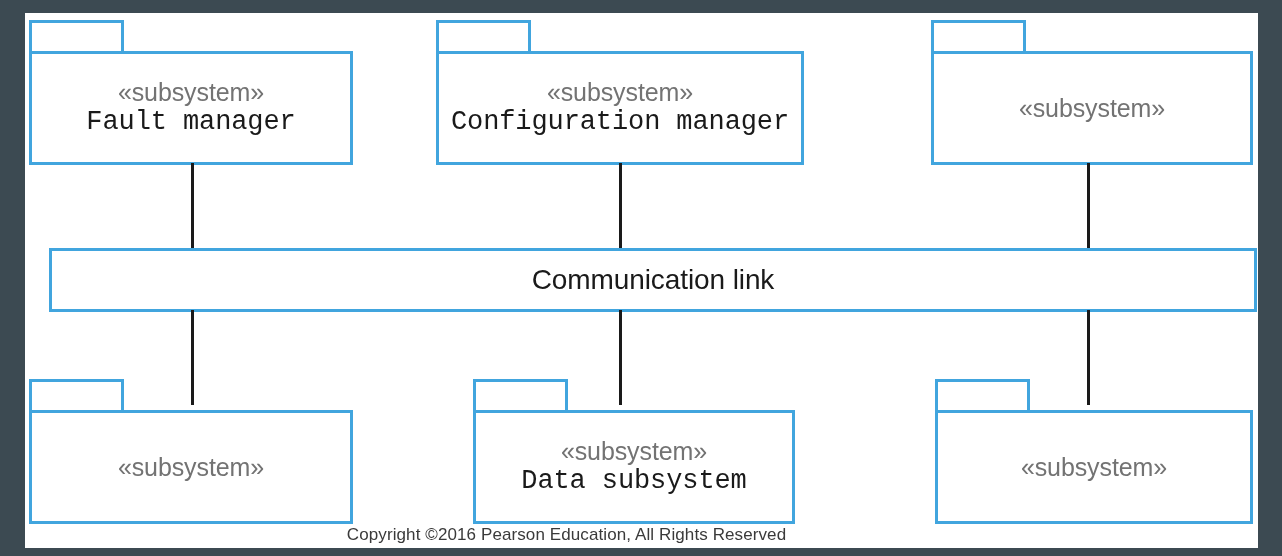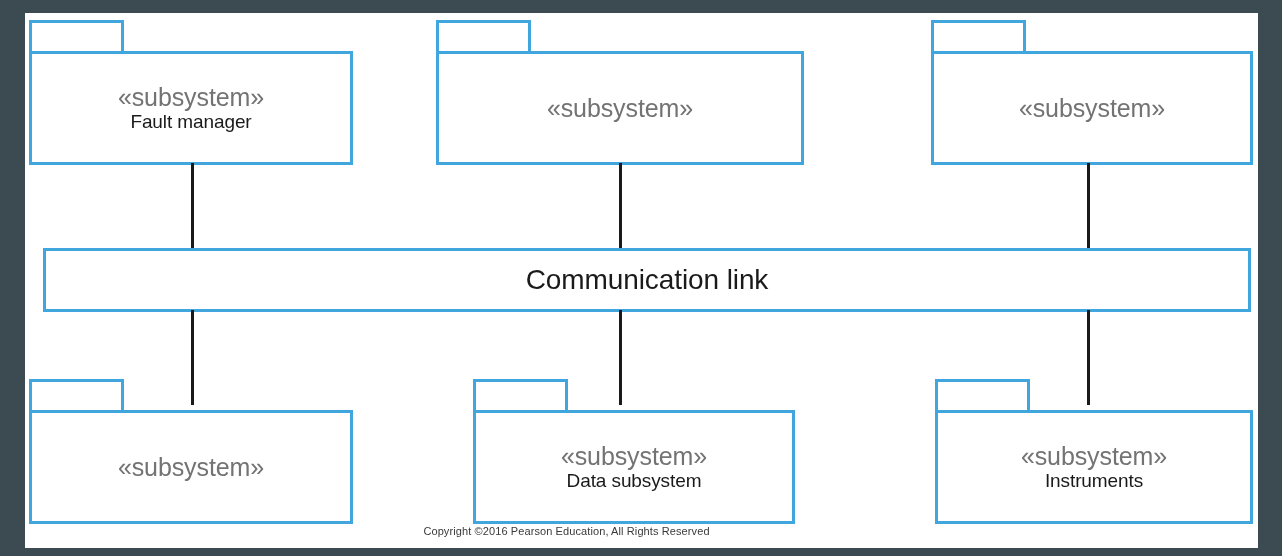--- a/index.html
+++ b/index.html
@@ -51,30 +51,31 @@
     text-align: center;
   }
   .pkg-stereo {
     font-size: 25px;
     color: #737373;
     line-height: 1.14;
     letter-spacing: -0.1px;
     white-space: nowrap;
   }
   .pkg-title {
-    font-size: 19px;
+    font-size: 27px;
     color: #1a1a1a;
     line-height: 1.14;
     letter-spacing: -0.1px;
     white-space: nowrap;
+    font-family: Liberation Mono, monospace;
   }
   
   #link-bar {
     position: absolute;
-    left: 18px;
+    left: 24px;
     top: 235px;
     width: 1208px;
     height: 64px;
     border: 3px solid #41a5de;
     background: #ffffff;
     box-sizing: border-box;
     display: flex;
     align-items: center;
     justify-content: center;
   }
@@ -90,21 +91,21 @@
     width: 3px;
     background: #1a1a1a;
   }
   
   #copyright {
     position: absolute;
     left: 0;
     top: 512px;
     width: 1083px;
     text-align: center;
-    font-size: 11px;
+    font-size: 17px;
     color: #3a3a3a;
     letter-spacing: 0.1px;
   }
 </style>
 </head>
 <body>
 
 <div id="slide">
   <div id="canvas">
 
@@ -113,20 +114,21 @@
       <div class="pkg-body" style="top:31px; width:324px; height:114px;">
         <div class="pkg-stereo">«subsystem»</div>
         <div class="pkg-title">Fault manager</div>
       </div>
     </div>
 
     <div class="pkg" style="left:411px; top:7px; width:368px; height:145px;">
       <div class="pkg-tab" style="width:95px; height:34px;"></div>
       <div class="pkg-body" style="top:31px; width:368px; height:114px;">
         <div class="pkg-stereo">«subsystem»</div>
+        <div class="pkg-title">Configuration manager</div>
       </div>
     </div>
 
     <div class="pkg" style="left:906px; top:7px; width:322px; height:145px;">
       <div class="pkg-tab" style="width:95px; height:34px;"></div>
       <div class="pkg-body" style="top:31px; width:322px; height:114px;">
         <div class="pkg-stereo">«subsystem»</div>
       </div>
     </div>
 
@@ -154,20 +156,19 @@
       <div class="pkg-body" style="top:31px; width:322px; height:114px;">
         <div class="pkg-stereo">«subsystem»</div>
         <div class="pkg-title">Data subsystem</div>
       </div>
     </div>
 
     <div class="pkg" style="left:910px; top:366px; width:318px; height:145px;">
       <div class="pkg-tab" style="width:95px; height:34px;"></div>
       <div class="pkg-body" style="top:31px; width:318px; height:114px;">
         <div class="pkg-stereo">«subsystem»</div>
-        <div class="pkg-title">Instruments</div>
       </div>
     </div>
 
     <div id="copyright">Copyright ©2016 Pearson Education, All Rights Reserved</div>
 
   </div>
 </div>
 
 </body></html>

